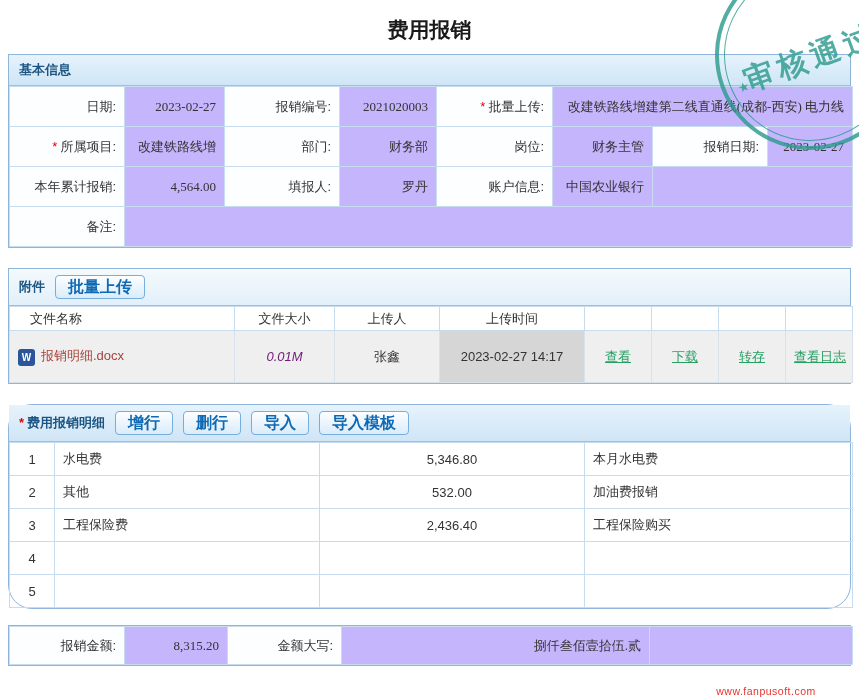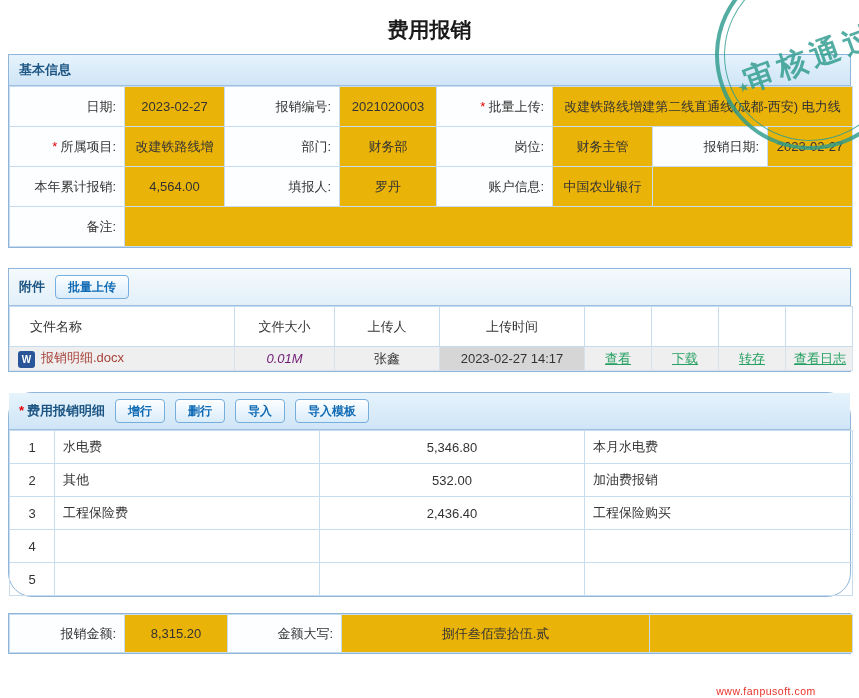--- a/index.html
+++ b/index.html
@@ -12,29 +12,29 @@
   .panel { margin:0 8px 20px; border:1px solid #8fb6da; background:#fff; }
   .panel-header { display:flex; align-items:center; gap:10px;
     background:linear-gradient(#e6f3fc,#cfe5f6); border-bottom:1px solid #9dc0e0;
     color:#1c5583; font-size:13px; font-weight:bold; padding:6px 10px; min-height:30px; }
 
   table { border-collapse:collapse; width:100%; table-layout:fixed; font-size:13px; color:#333; }
   td,th { border:1px solid #c8dcef; padding:0 8px; overflow:hidden; white-space:nowrap; font-weight:normal; }
 
   .form-grid td { height:40px; }
   .lbl { text-align:right; background:#fdfeff; color:#333; }
-  .val { text-align:center; background:#eab308; }
+  .val { text-align:right; background:#c4b5fd;font-family:Liberation Serif, serif; }
   .req { color:#e60000; margin-right:3px; }
 
   .btn { display:inline-block; border:1px solid #76aede; border-radius:4px;
-    background:linear-gradient(#fdfeff,#d9ecfb); color:#0f6ab4; font-size:12px;
+    background:linear-gradient(#fdfeff,#d9ecfb); color:#0f6ab4; font-size:16px;
     padding:3px 12px; cursor:pointer; line-height:16px;font-family:Liberation Serif, serif; }
 
-  .attach-table th { height:40px; background:#fff; text-align:center; }
-  .attach-table td { height:24px; background:#efefef; border-color:#d9e2ec; text-align:center;margin-top:16px; }
+  .attach-table th { height:24px; background:#fff; text-align:center; }
+  .attach-table td { height:52px; background:#efefef; border-color:#d9e2ec; text-align:center;margin-top:16px; }
   .attach-table .file-name-cell { text-align:left; color:#a8423a; }
   .attach-table .size-cell { color:#701a75;font-style:italic; }
   .attach-table .time-cell { background:#d6d6d6; }
   .attach-table th.file-col { text-align:left; padding-left:20px; }
   .word-icon { display:inline-flex; align-items:center; justify-content:center;
     width:17px; height:17px; border-radius:3px; background:#2a5699; color:#fff;
     font-size:10px; font-weight:bold; margin-right:6px; vertical-align:middle; }
   .link { color:#27a163; text-decoration:underline; cursor:pointer; }
 
   .detail-table th { height:31px; text-align:center; background:#fdfeff; }

